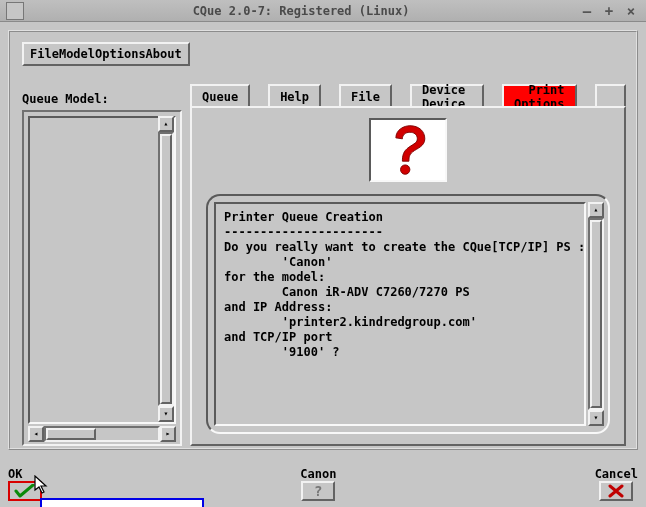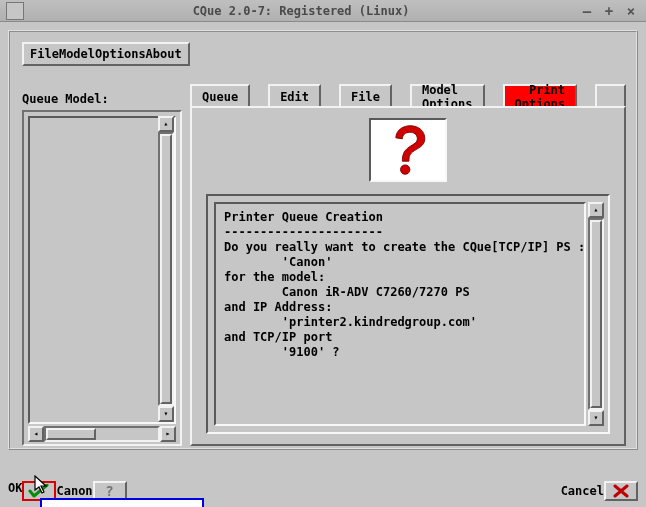--- a/index.html
+++ b/index.html
@@ -188,20 +188,21 @@
   
   .msg-frame{
     position:absolute;
     left:14px; right:14px; top:86px; bottom:10px;
     border-top:2px solid #5a5a5a;
     border-left:2px solid #5a5a5a;
     border-right:2px solid #f8f8f8;
     border-bottom:2px solid #f8f8f8;
     background:#c6c6c6;
     box-sizing:border-box;
+    border-radius:14px;
   }
   .msg-inner{
     position:absolute;
     left:6px; top:6px; right:22px; bottom:6px;
     border-top:2px solid #5a5a5a;
     border-left:2px solid #5a5a5a;
     border-right:2px solid #f8f8f8;
     border-bottom:2px solid #f8f8f8;
     background:#c6c6c6;
     box-sizing:border-box;
@@ -216,21 +217,21 @@
     position:absolute;
     right:4px; top:6px; bottom:6px; width:16px;
     display:flex;flex-direction:column;
   }
   
   .footer{
     position:absolute;
     left:8px; right:8px; bottom:6px; height:40px;
     display:flex; align-items:flex-end;
   }
-  .ftcol{display:flex;flex-direction:row;align-items:flex-start;font-weight:bold;}
+  .ftcol{display:flex;flex-direction:column;align-items:flex-start;font-weight:bold;}
   .ftcol.center{align-items:center;flex:1;}
   .ftcol.right{align-items:center;}
   .btn{
     width:34px;height:20px;
     border-top:2px solid #f2f2f2;
     border-left:2px solid #f2f2f2;
     border-right:2px solid #636363;
     border-bottom:2px solid #636363;
     background:#c6c6c6;
     box-sizing:border-box;
@@ -288,23 +289,23 @@
       <div class="sbtn">◂</div>
       <div class="strack-h">
         <div class="sthumb-h"></div>
       </div>
       <div class="sbtn">▸</div>
     </div>
   </div>
 
   <div class="tabs">
     <div class="tab">Queue</div>
-    <div class="tab">Edit</div>
+    <div class="tab">Help</div>
     <div class="tab">File</div>
-    <div class="tab">Model Options</div>
+    <div class="tab">Device Device</div>
     <div class="tab sel">Print Options</div>
     <div class="tab tab-stub"></div>
   </div>
 
   <div class="tab-panel">
 
     <div class="qmark-frame">
       <svg viewBox="0 0 60 60" width="56" height="56" aria-hidden="true">
         <path d="M17 17 C17 8 26 4 32 4 C42 4 48 10 48 18 C48 26 40 28 35 32 C31 35 31 39 31 42 L24 42 C24 36 25 31 31 27 C37 23 40 22 40 18 C40 13 36 11 32 11 C27 11 24 14 24 18 Z" fill="#d10000" stroke="#7a0000" stroke-width="1"></path>
         <circle cx="27" cy="51" r="5" fill="#d10000" stroke="#7a0000" stroke-width="1"></circle>

